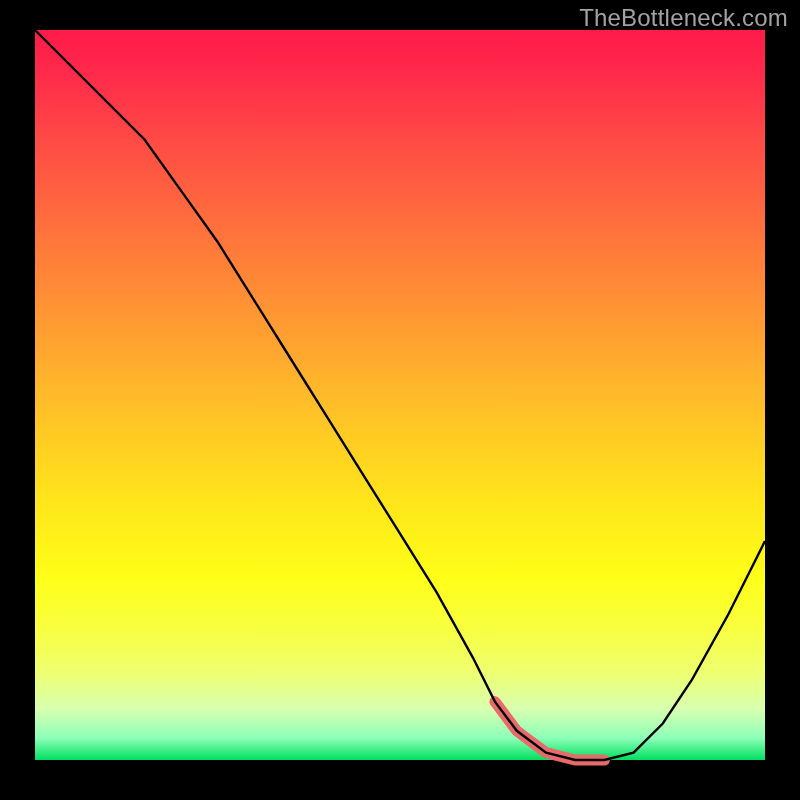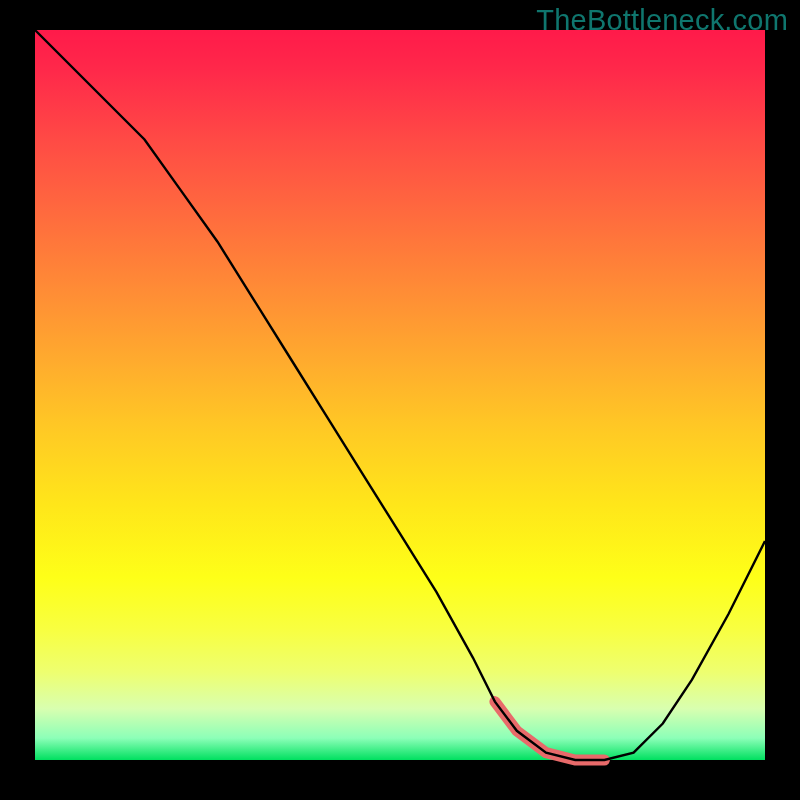--- a/index.html
+++ b/index.html
@@ -8,22 +8,22 @@
     height: 800px;
     background: #000;
     position: relative;
     font-family: Arial, sans-serif;
     overflow: hidden;
   }
   .watermark {
     position: absolute;
     top: 4px;
     right: 12px;
-    color: #0f766e;
-    font-size: 29px;
+    color: #a3a3a3;
+    font-size: 24px;
     font-weight: 500;
     z-index: 10;
     letter-spacing: 0.2px;
   }
   .plot-area {
     position: absolute;
     left: 35px;
     top: 30px;
     width: 730px;
     height: 730px;

